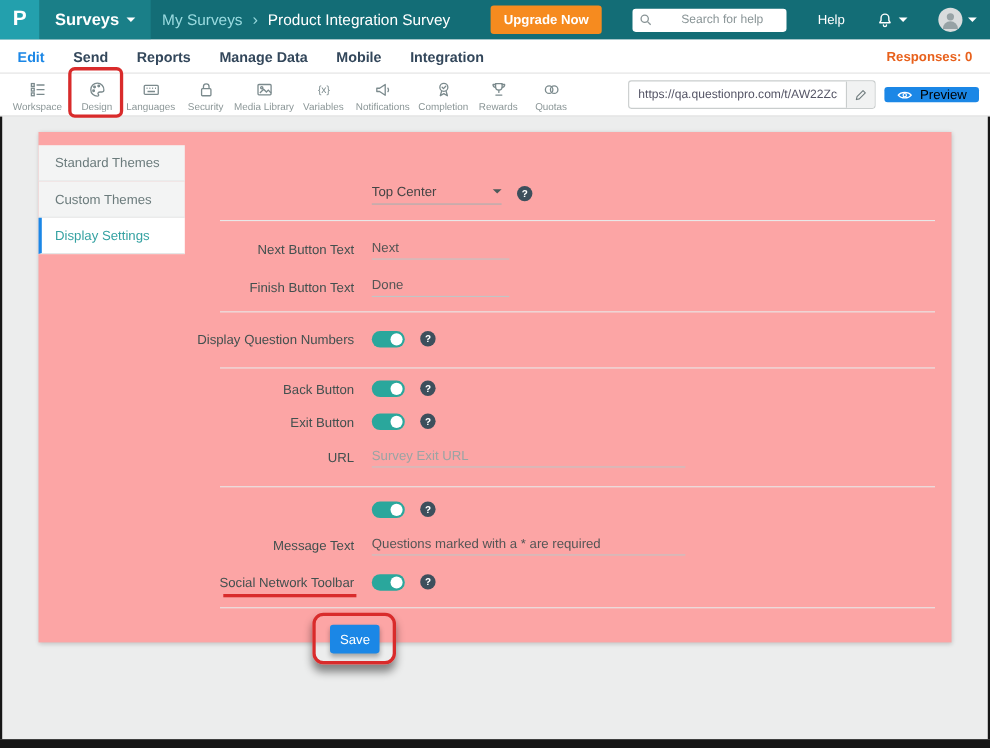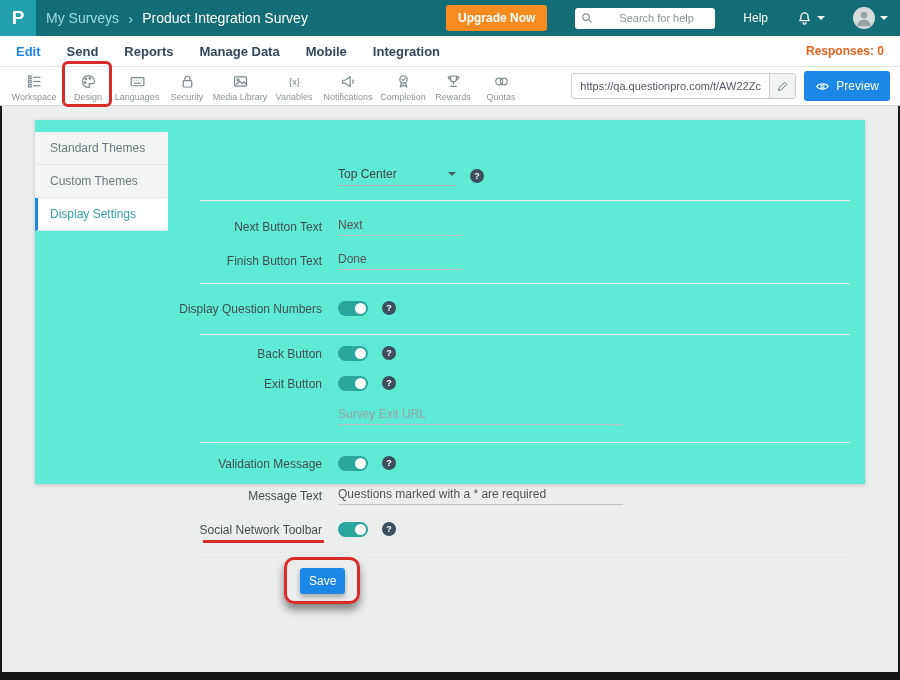--- a/index.html
+++ b/index.html
@@ -46,26 +46,26 @@
 
   
   .toolbar{position:absolute;top:66px;left:0;width:900px;height:40px;background:#fff;border-top:1px solid #e4e4e4;border-bottom:1px solid #d6d6d6;display:flex;align-items:stretch;padding-left:8px;}
   .tool{display:flex;flex-direction:column;align-items:center;justify-content:center;gap:2px;cursor:pointer;padding-top:2px;}
   .tool svg{color:#7b8a8d;}
   .tool .tlabel{font-size:9px;color:#8b9697;white-space:nowrap;}
   .tool-sep{width:1px;background:#e3e6e6;margin:7px 2px;}
   .url-field{display:flex;align-items:center;height:26px;margin:auto 8px auto auto;border:1px solid #c9cdcd;border-radius:3px;overflow:hidden;background:#fff;}
   .url-text{width:197px;border:none;outline:none;font-size:11px;color:#556;padding:0 8px;background:transparent;}
   .url-edit{width:26px;height:26px;background:#f1f2f2;border-left:1px solid #c9cdcd;display:flex;align-items:center;justify-content:center;cursor:pointer;}
-  .preview{height:30px;margin:auto 10px auto 0;background:var(--accent-blue);border:none;border-radius:3px;color:#ffffff;font-size:12px;display:flex;align-items:center;gap:6px;padding:0 11px;cursor:pointer;}
+  .preview{height:14px;margin:auto 10px auto 0;background:var(--accent-blue);border:none;border-radius:3px;color:#000000;font-size:12px;display:flex;align-items:center;gap:6px;padding:0 11px;cursor:pointer;}
 
   
   .content{position:absolute;top:106px;left:0;width:900px;height:566px;background:#eceded;border-left:2px solid #161616;border-right:2px solid #161616;}
   .bottom-strip{position:absolute;top:672px;left:0;width:900px;height:8px;background:#161616;}
-  .card{position:absolute;left:33px;top:14px;width:830px;height:364px;background:#5eead4;box-shadow:0 1px 4px rgba(0,0,0,0.18);}
+  .card{position:absolute;left:33px;top:14px;width:830px;height:464px;background:#fca5a5;box-shadow:0 1px 4px rgba(0,0,0,0.18);}
 
   
   .side{position:absolute;left:0;top:12px;width:133px;}
   .side-item{height:33px;display:flex;align-items:center;padding-left:15px;font-size:12px;color:#6b7b7c;background:#f3f4f4;border-bottom:1px solid #e4e6e6;cursor:pointer;}
   .side-item.active{background:#fff;border-left:3px solid var(--accent-blue);padding-left:12px;color:var(--sidebar-active-teal);}
 
   
   .flabel{position:absolute;left:87px;width:200px;text-align:right;font-size:12px;color:#42504f;line-height:16px;}
   .fctrl{position:absolute;left:303px;height:20px;display:flex;align-items:center;}
   .fdiv{position:absolute;left:165px;width:650px;height:1px;background:#e8e8e8;}
@@ -86,20 +86,24 @@
   .annot-underline{position:absolute;left:168px;top:420px;width:121px;border-bottom:3px solid var(--annotation-red);z-index:9;pointer-events:none;}
 </style>
 </head>
 <body>
 
 <div class="app">
 
   <header class="topbar">
     <div class="logo">
       <span>P</span>
+    </div>
+    <div class="app-menu">
+      <span>Surveys</span>
+      <span class="caret-down"></span>
     </div>
     <nav class="breadcrumb">
       <a class="bc-parent">My Surveys</a>
       <span class="bc-sep">›</span>
       <span class="bc-current">Product Integration Survey</span>
     </nav>
     <div class="topbar-right">
       <button class="upgrade">Upgrade Now</button>
       <div class="search">
         <svg width="12" height="12" viewBox="0 0 20 20" fill="none" stroke="#8a9597" stroke-width="2">
@@ -294,27 +298,27 @@
       </div>
 
       <div class="flabel" style="top:256px">Exit Button</div>
       <div class="fctrl" style="top:253px">
         <div class="toggle">
             <span class="knob"></span>
           </div>
         <div class="qhelp">?</div>
       </div>
 
+      <div class="flabel" style="top:288px">URL</div>
       <div class="fctrl" style="top:285px">
         <input class="uline w285" placeholder="Survey Exit URL" style="">
       </div>
 
       <div class="fdiv" style="top:322px"></div>
 
-      <div class="flabel" style="top:336px">Validation Message</div>
       <div class="fctrl" style="top:333px">
         <div class="toggle">
             <span class="knob"></span>
           </div>
         <div class="qhelp">?</div>
       </div>
 
       <div class="flabel" style="top:368px">Message Text</div>
       <div class="fctrl" style="top:365px">
         <input class="uline w285" value="Questions marked with a * are required" style="">

